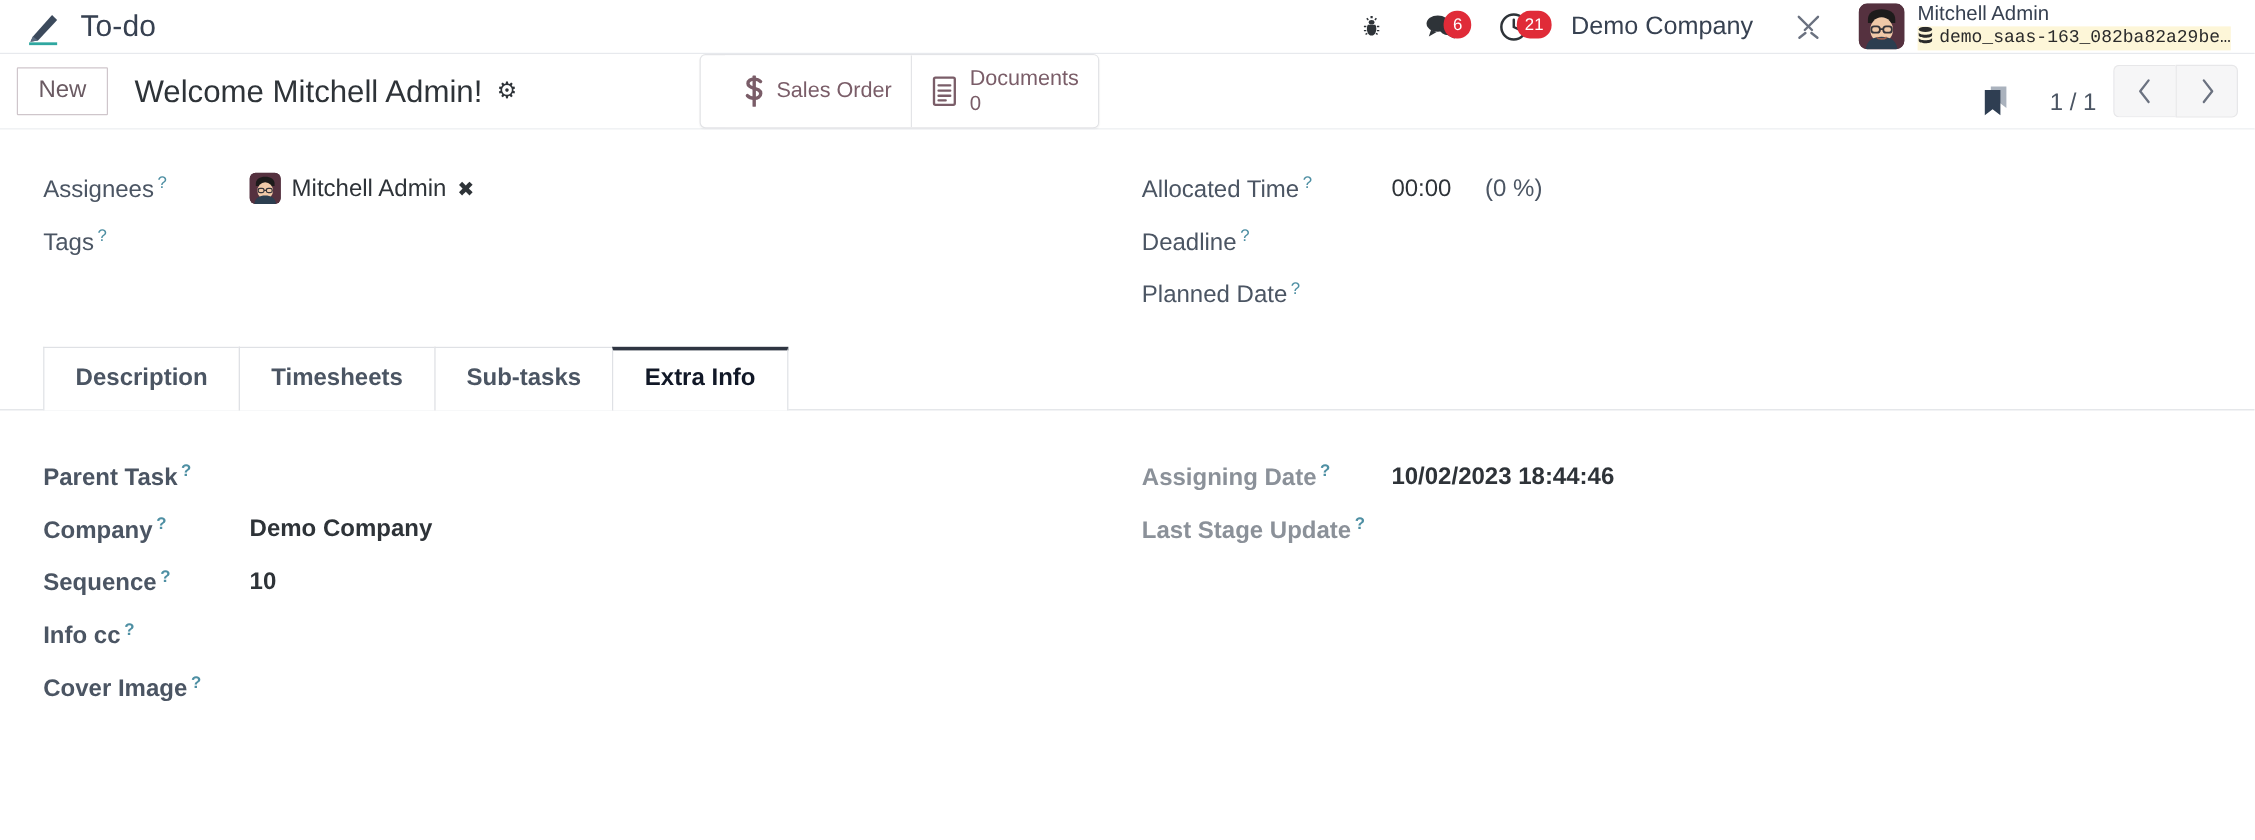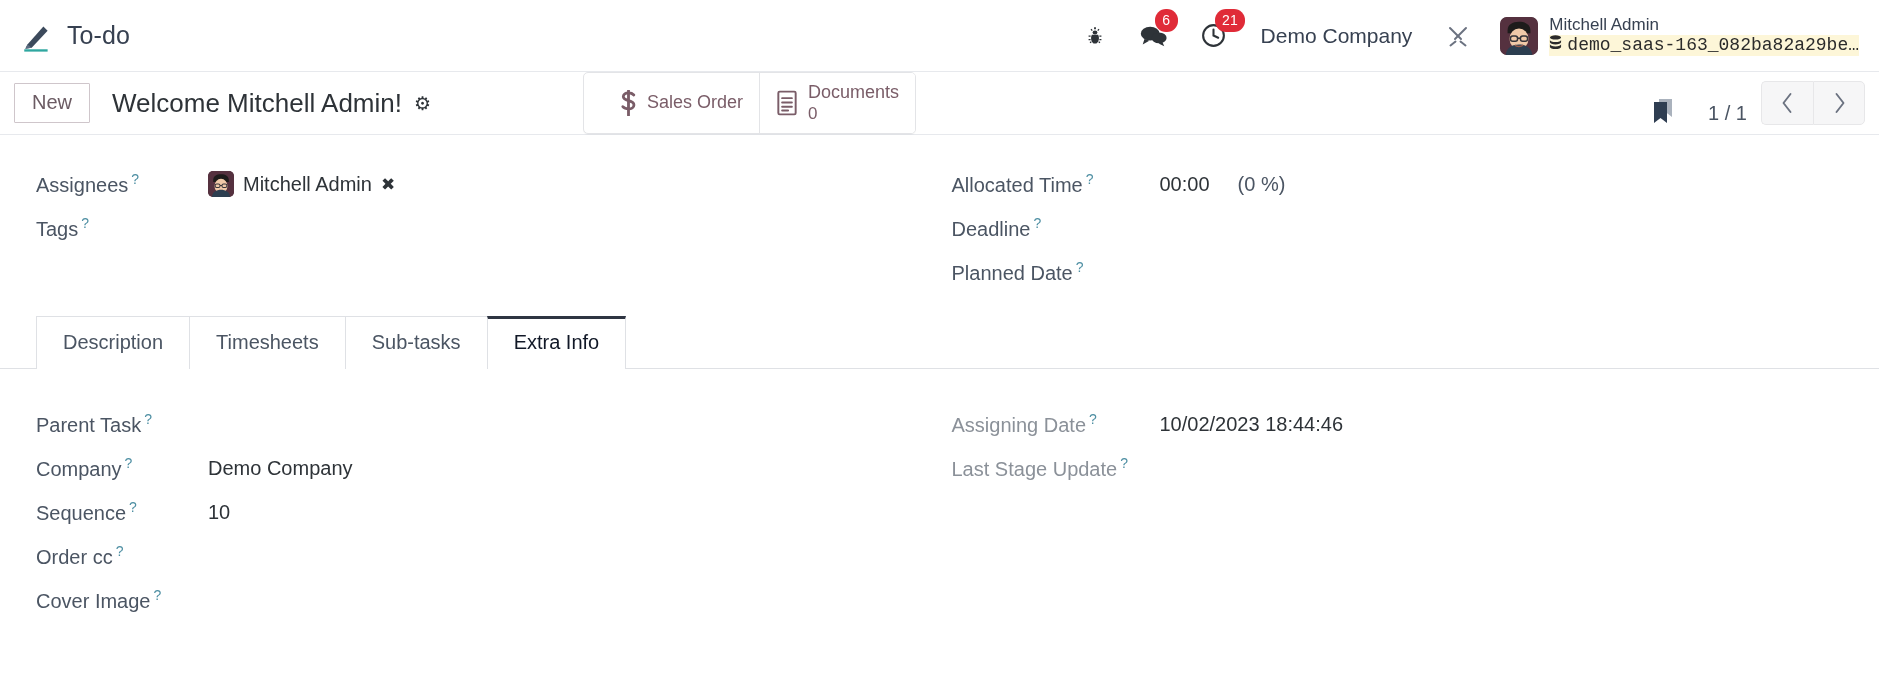--- a/index.html
+++ b/index.html
@@ -8,21 +8,21 @@
     width: 1879px; height: 700px;
     background: #ffffff;
     font-family: "Liberation Sans", sans-serif;
     color: #374151;
     overflow: hidden;
   }
 
   
   .navbar {
     position: relative;
-    height: 72px;
+    height: 45px;
     background: #ffffff;
     border-bottom: 1px solid #e7e9ed;
     display: flex;
     align-items: center;
     padding: 0 14px 0 14px;
   }
   .brand {
     display: flex;
     align-items: center;
     gap: 13px;
@@ -81,21 +81,21 @@
   }
   .avatar-img {
     width: 38px; height: 38px;
     border-radius: 7px;
     display:block;
     background: #5a3d4a;
   }
   .user-lines { display: flex; flex-direction: column; line-height: 1.18; }
   .user-name { font-size: 17px; color: #374151; }
   .user-db {
-    font-size: 18px;
+    font-size: 15px;
     font-family: "Liberation Mono", monospace;
     color: #2b2b2b;
     background: #fdf6d8;
     display: flex;
     align-items: center;
     gap: 5px;
     max-width: 310px;
     white-space: nowrap;
     overflow: hidden;
   }
@@ -239,21 +239,21 @@
     color: #2e3338;
   }
   .tag-avatar {
     width: 26px; height: 26px; border-radius: 5px; display:block;
     background:#5a3d4a;
   }
   .tag-x { font-size: 17px; color: #2e3338; cursor: pointer; }
   .pct { color: #4b5563; padding-left: 18px; font-size: 20px;}
 
   
-  .notebook { margin-top: 30px; }
+  .notebook { margin-top: 30px; font-weight: bold; }
   .tabs {
     display: flex;
     padding-left: 36px;
     border-bottom: 1px solid #dfe1e5;
   }
   .tab {
     font-size: 20px;
     color: #4b5563;
     padding: 14px 26px 15px 26px;
     border: 1px solid #dfe1e5;
@@ -525,21 +525,21 @@
           <div class="field-row">
             <span class="field-label">
               <span>Sequence</span>
               <span class="help-q">?</span>
             </span>
             <span class="field-value">10</span>
           </div>
 
           <div class="field-row">
             <span class="field-label">
-              <span>Order cc</span>
+              <span>Info cc</span>
               <span class="help-q">?</span>
             </span>
             <span class="field-value"></span>
           </div>
 
           <div class="field-row">
             <span class="field-label">
               <span>Cover Image</span>
               <span class="help-q">?</span>
             </span>

